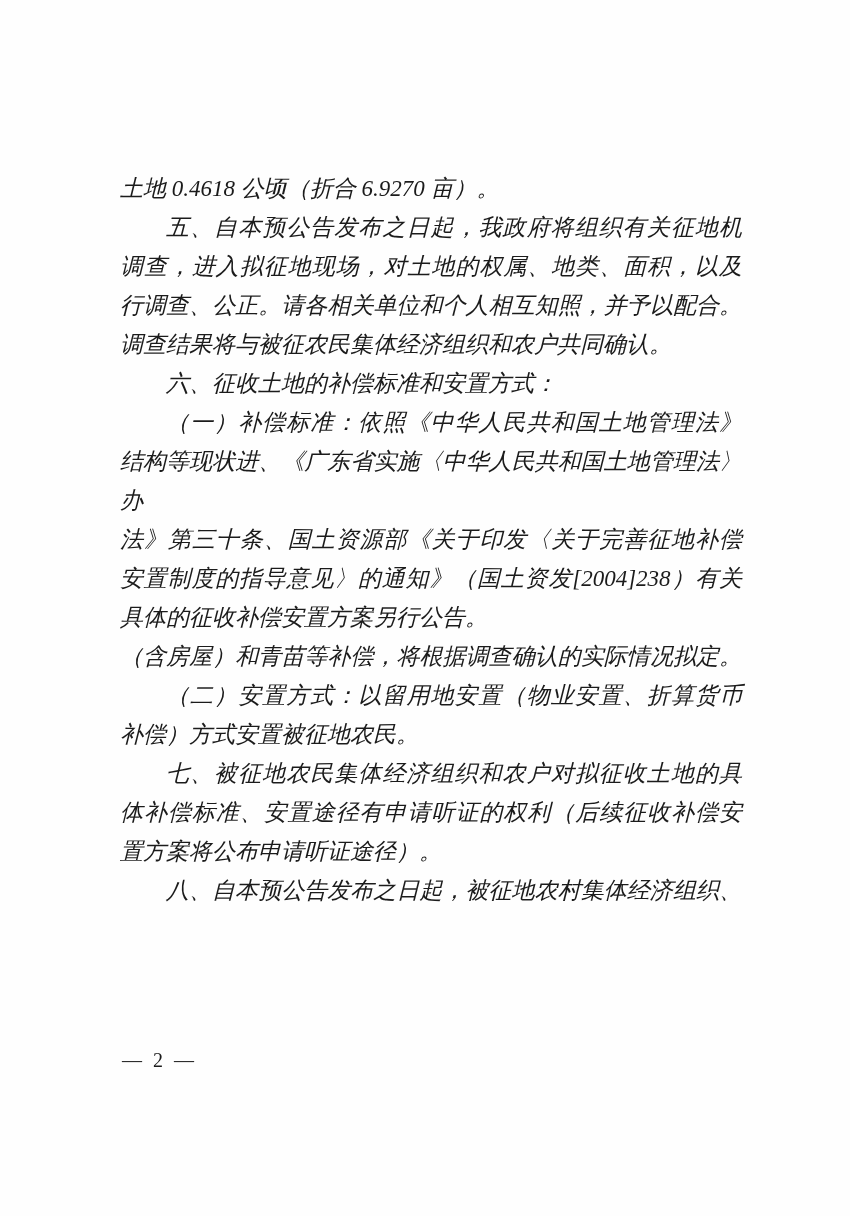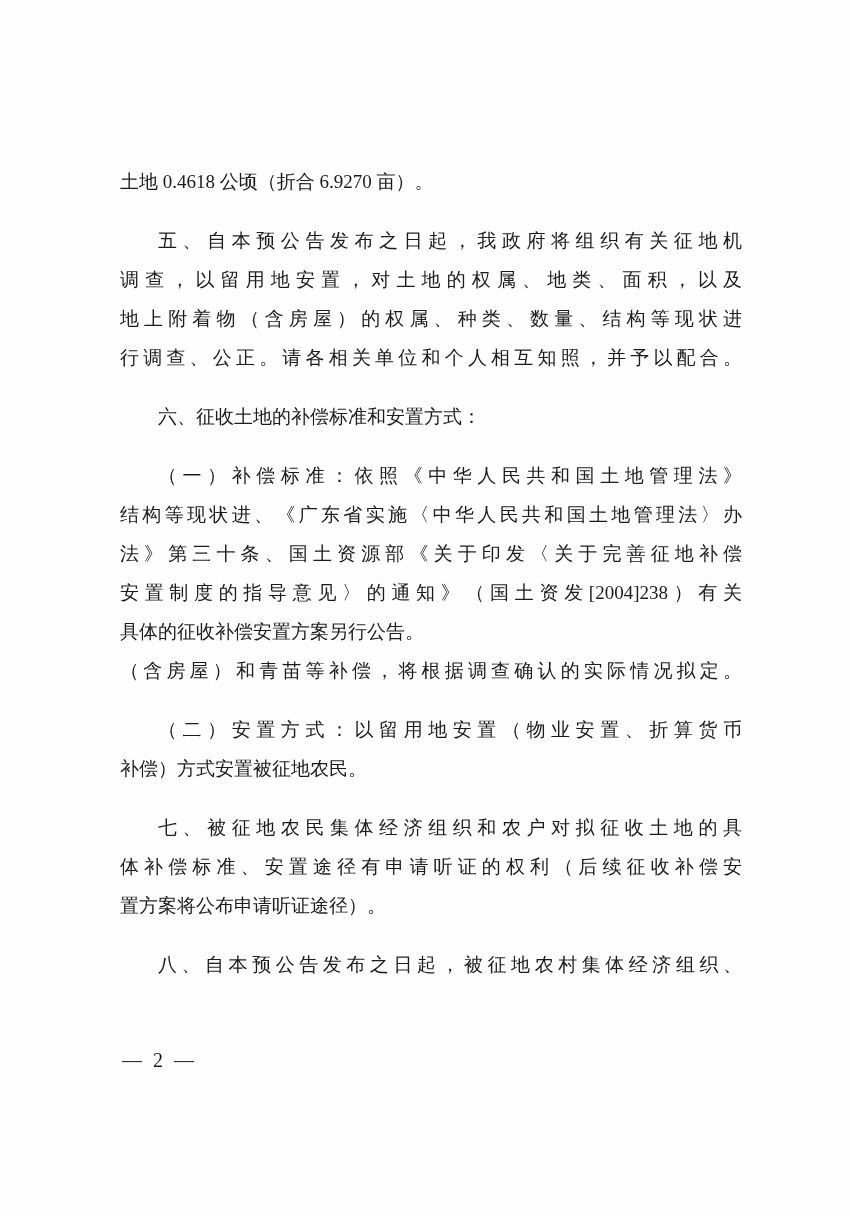--- a/index.html
+++ b/index.html
@@ -16,43 +16,43 @@
     width: 850px;
     height: 1216px;
     background: #fefefe;
     overflow: hidden;
     font-family: "Liberation Serif", "DejaVu Serif", serif;
     color: #1b1b1b;
   }
   .body-text {
     position: absolute;
     left: 120px;
-    top: 162px;
+    top: 169px;
     width: 622px;
-    font-size: 19px;
+    font-size: 23px;
     line-height: 39px;
+    font-style: italic;
   }
   .para {
     margin: 0;
     padding: 0;
   }
   p.ln {
     margin: 0;
     padding: 0;
     text-align: left;
     white-space: normal;
   }
   p.ln.fill {
     text-align: justify;
     text-align-last: justify;
     text-justify: inter-ideograph;
   }
   p.ln.ind {
     text-indent: 2em;
-    margin-top: 20px;
   }
   .page-num {
     position: absolute;
     left: 122px;
     top: 1049px;
     font-size: 20px;
     letter-spacing: 3px;
     color: #1b1b1b;
   }
 </style>
@@ -61,23 +61,23 @@
 
 <div class="sheet">
   <div class="body-text">
 
     <div class="para">
       <p class="ln">土地 0.4618 公顷（折合 6.9270 亩）。</p>
     </div>
 
     <div class="para">
       <p class="ln ind fill">五、自本预公告发布之日起，我政府将组织有关征地机</p>
-      <p class="ln fill">调查，以留用地安置，对土地的权属、地类、面积，以及</p>
-      <p class="ln fill">地上附着物（含房屋）的权属、种类、数量、结构等现状进</p>
+      <p class="ln fill">调查，进入拟征地现场，对土地的权属、地类、面积，以及</p>
       <p class="ln fill">行调查、公正。请各相关单位和个人相互知照，并予以配合。</p>
+      <p class="ln">调查结果将与被征农民集体经济组织和农户共同确认。</p>
     </div>
 
     <div class="para">
       <p class="ln ind">六、征收土地的补偿标准和安置方式：</p>
     </div>
 
     <div class="para">
       <p class="ln ind fill">（一）补偿标准：依照《中华人民共和国土地管理法》</p>
       <p class="ln fill">结构等现状进、《广东省实施〈中华人民共和国土地管理法〉办</p>
       <p class="ln fill">法》第三十条、国土资源部《关于印发〈关于完善征地补偿</p>

